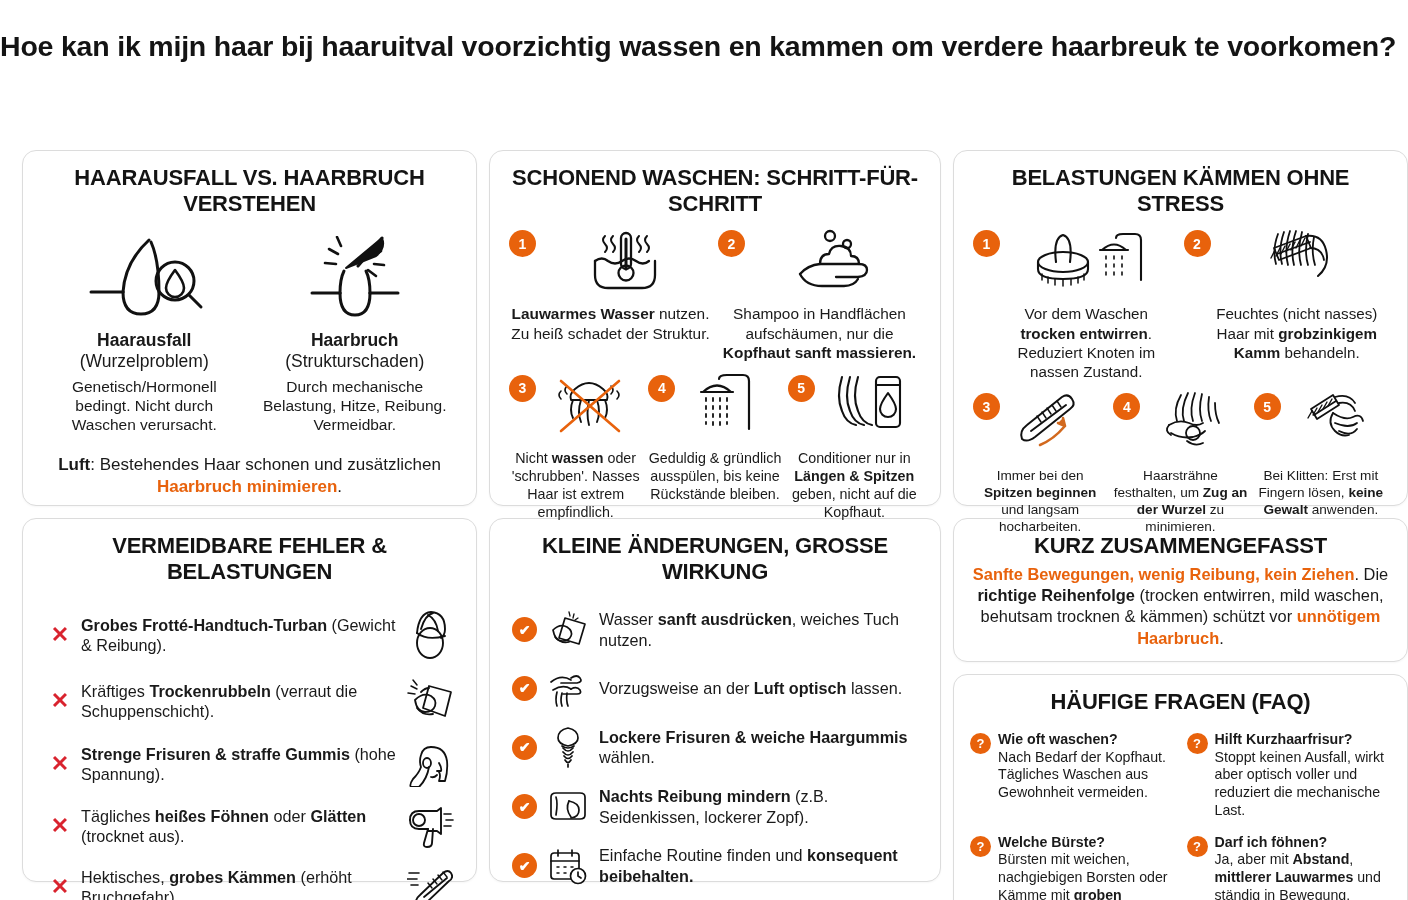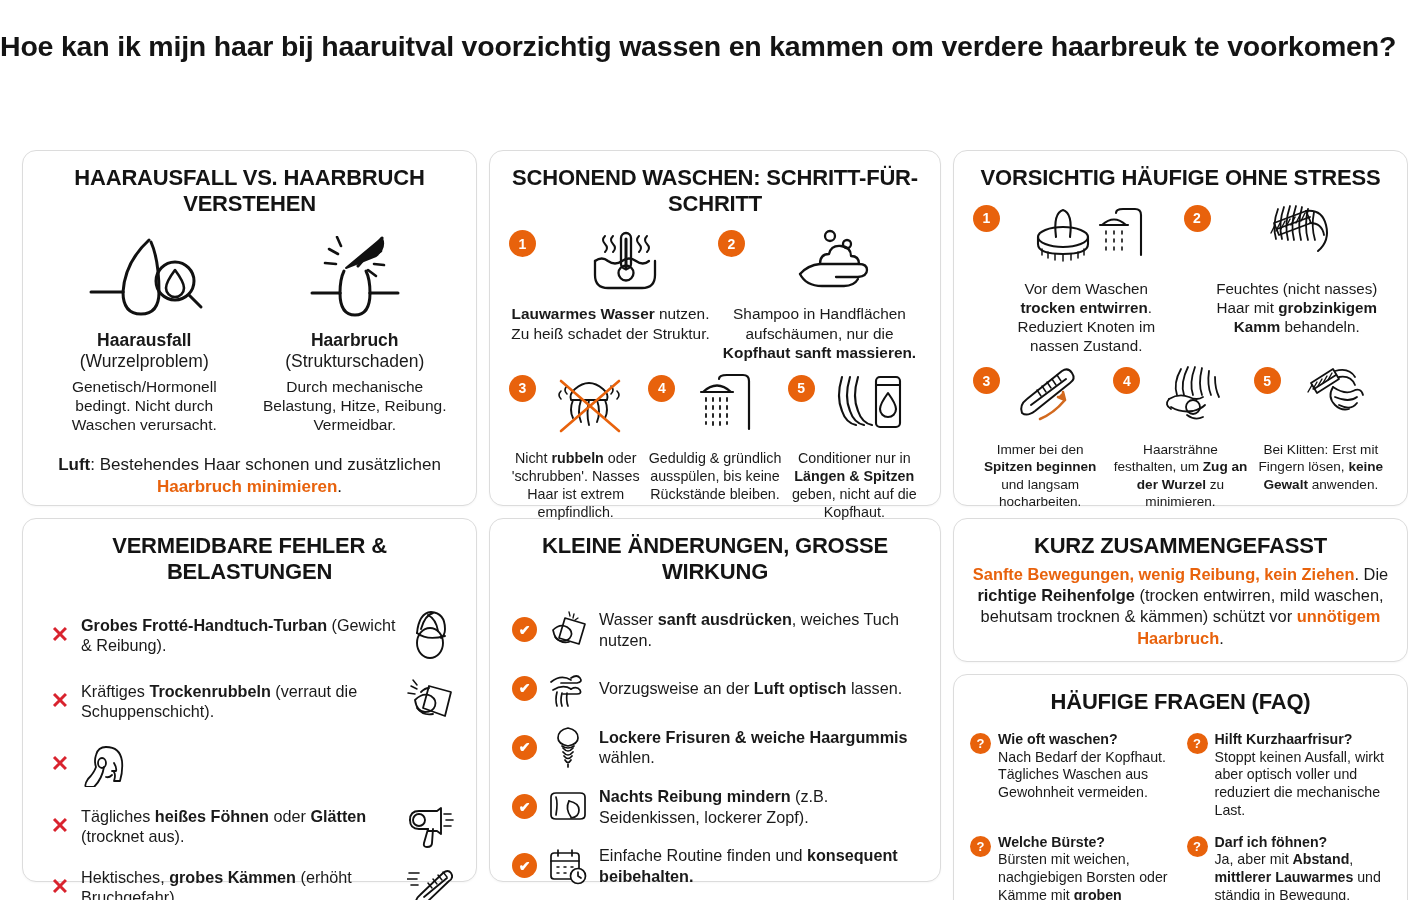--- a/index.html
+++ b/index.html
@@ -250,21 +250,21 @@
                       <path d="M60 13 q4 4 0 8"></path>
                   </g>
                   <g stroke="#E8620C" stroke-width="2.6">
                     <path d="M10 8 L68 58"></path>
                       <path d="M68 8 L10 58"></path>
                   </g>
                 </g>
               </svg>
             </div>
           </div>
-          <div class="step-txt">Nicht <span class="b">rubbeln</span> oder 'schrubben'. Nasses Haar ist extrem empfindlich.</div>
+          <div class="step-txt">Nicht <span class="b">wassen</span> oder 'schrubben'. Nasses Haar ist extrem empfindlich.</div>
         </div>
 
         <div class="step">
           <div class="step-top">
             <div class="badge">4</div>
             <div class="step-ico">
               <svg width="72" height="66" viewBox="0 0 72 66">
                 <g fill="none" stroke="#111" stroke-width="2.2" stroke-linecap="round" stroke-linejoin="round">
                   <path d="M10 19 q14 -13 28 0 z"></path>
                   <path d="M8 19 h32"></path>
@@ -297,21 +297,21 @@
                 </g>
               </svg>
             </div>
           </div>
           <div class="step-txt">Conditioner nur in <span class="b">Längen &amp; Spitzen</span> geben, nicht auf die Kopfhaut.</div>
         </div>
       </div>
     </div>
 
     <div class="card c3">
-      <div class="card-title">VORSICHTIG HÄUFIGE OHNE STRESS</div>
+      <div class="card-title">BELASTUNGEN KÄMMEN OHNE STRESS</div>
 
       <div class="steps-row r1">
         <div class="step">
           <div class="step-top">
             <div class="badge">1</div>
             <div class="step-ico">
               <svg width="120" height="66" viewBox="0 0 120 66">
                 <g fill="none" stroke="#111" stroke-width="2.1" stroke-linecap="round" stroke-linejoin="round">
                   <ellipse cx="33" cy="34" rx="25" ry="10"></ellipse>
                   <path d="M8 34 v7 q0 10 25 10 q25 0 25 -10 v-7"></path>
@@ -490,20 +490,21 @@
                     <path d="M6 2 l4 5"></path>
                     <path d="M1 15 l7 1"></path>
                   </g>
               </g>
             </svg>
           </div>
         </div>
 
         <div class="mist-row">
           <div class="xmark">✕</div>
+          <div class="mist-txt"><span class="b">Strenge Frisuren &amp; straffe Gummis</span> (hohe Spannung).</div>
           <div class="mist-ico">
             <svg width="48" height="46" viewBox="0 0 48 46">
               <g fill="none" stroke="#111" stroke-width="1.8" stroke-linecap="round" stroke-linejoin="round">
                 <path d="M24 6 q14 0 16 14 q1 10 -2 20 h-6 q2 -6 0 -9"></path>
                 <path d="M24 6 q-8 0 -10 8 q-2 6 0 12 q-2 6 -8 12 q-4 6 -2 8 h8 q8 -8 10 -20"></path>
                 <ellipse cx="20" cy="22" rx="4" ry="5"></ellipse>
                 <path d="M32 22 q3 5 2 8 h-4"></path>
                 <path d="M30 34 q-3 3 -6 2"></path>
               </g>
             </svg>

